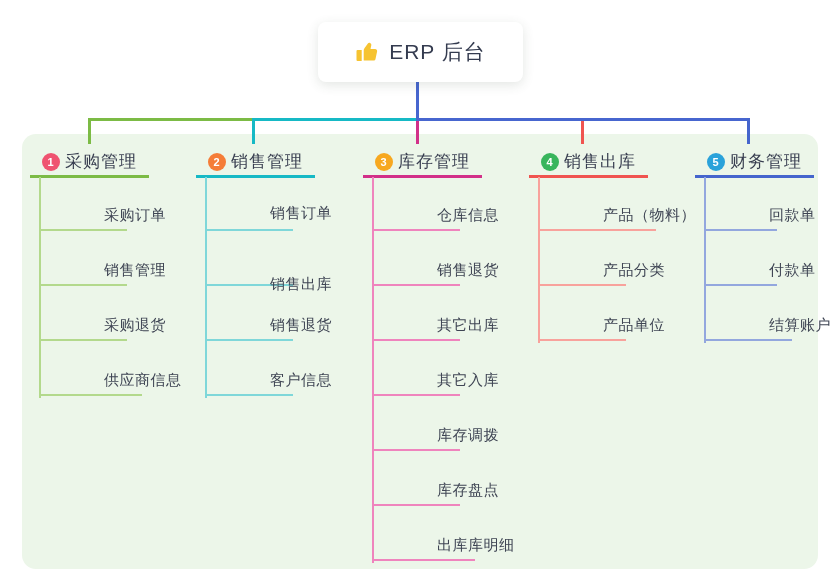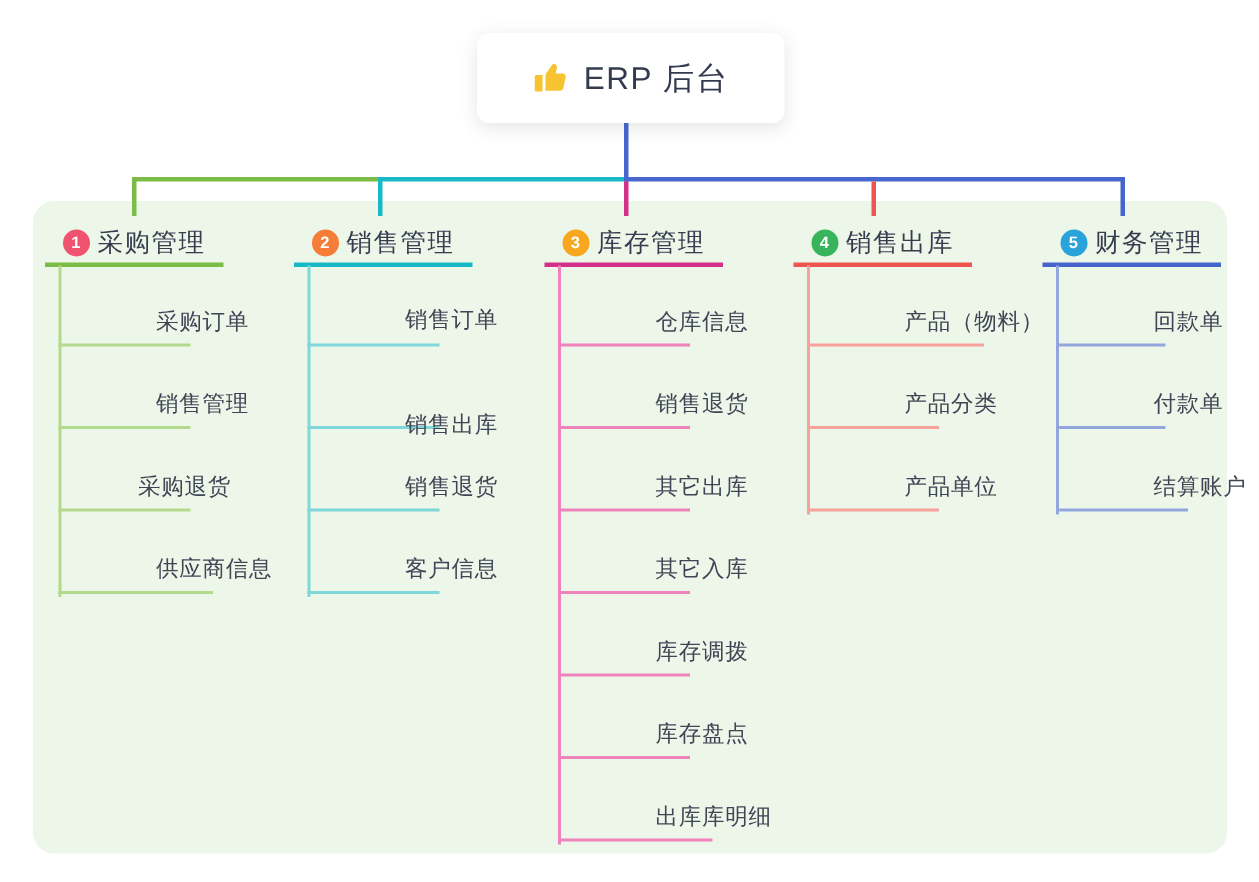--- a/index.html
+++ b/index.html
@@ -90,21 +90,21 @@
     </span>
     <span class="root-title" style="color: rgb(52, 59, 79);">ERP 后台</span>
   </div>
   <div id="branches">
       <div class="branch-header" style="left: 42px; top: 150px;">
         <span class="badge" style="background: rgb(239, 83, 112);">1</span>
         <span>采购管理</span>
       </div>
       <div class="child-label" style="left: 56px; top: 206px;">采购订单</div>
       <div class="child-label" style="left: 56px; top: 261px;">销售管理</div>
-      <div class="child-label" style="left: 44px; top: 316px;">采购退货</div>
+      <div class="child-label" style="left: 56px; top: 316px;">采购退货</div>
       <div class="child-label" style="left: 56px; top: 371px; text-align: right;">供应商信息</div>
       <div class="branch-header" style="left: 208px; top: 150px;">
         <span class="badge" style="background: rgb(245, 125, 56);">2</span>
         <span>销售管理</span>
       </div>
       <div class="child-label" style="left: 222px; top: 206px; font-family: Liberation Mono, monospace;">销售订单</div>
       <div class="child-label" style="left: 222px; top: 275px;">销售出库</div>
       <div class="child-label" style="left: 222px; top: 316px;">销售退货</div>
       <div class="child-label" style="left: 222px; top: 371px;">客户信息</div>
       <div class="branch-header" style="left: 375px; top: 150px;">

